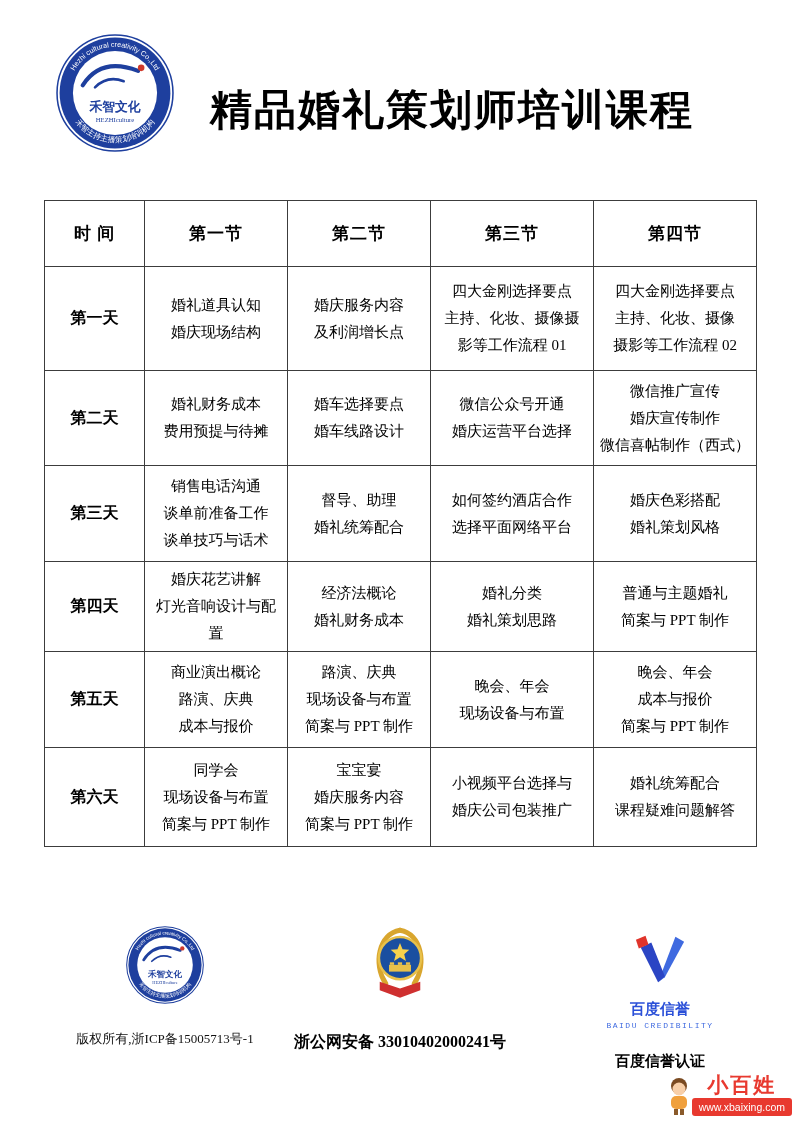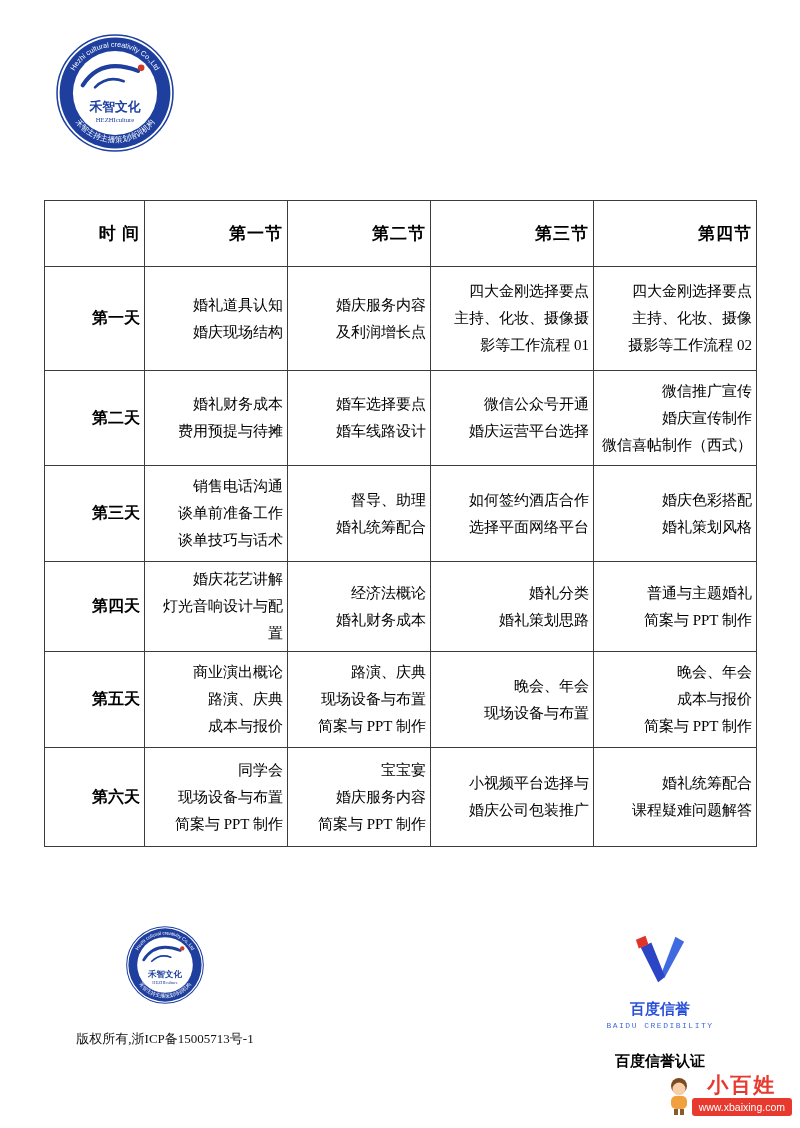--- a/index.html
+++ b/index.html
@@ -15,21 +15,21 @@
     position:absolute; left:178px; top:82px; width:548px; text-align:center;
     font-family:"Liberation Sans","DejaVu Sans",sans-serif;
     font-size:42px; font-weight:bold; letter-spacing:2px; color:#000;
   }
   
   table.schedule {
     position:absolute; left:44px; top:200px; width:712px;
     border-collapse:collapse; table-layout:fixed;
   }
   .schedule th, .schedule td {
-    border:1px solid #3c3c3c; text-align:right; vertical-align:middle;
+    border:1px solid #3c3c3c; text-align:center; vertical-align:middle;
     padding:4px 4px; color:#000;
   }
   .schedule th { font-size:17px; font-weight:bold; letter-spacing:1px; }
   .schedule td { font-size:15px; line-height:1.8; white-space:pre-line; }
   .schedule td.time { font-weight:bold; font-size:16px; white-space:normal; }
   
   .f-left  { position:absolute; left:70px;  top:926px; width:190px; text-align:center; }
   .f-center{ position:absolute; left:270px; top:926px; width:260px; text-align:center; }
   .f-right { position:absolute; left:592px; top:932px; width:136px; text-align:center; }
   .icp-caption   { margin-top:22px; font-size:13px; color:#111; }
@@ -73,20 +73,21 @@
         <textPath href="#arcB1" startOffset="50%" text-anchor="middle">禾智主持主播策划培训机构</textPath>
       </text>
       <path d="M26 50 Q 44 22 80 36" fill="none" stroke="#1e3f9e" stroke-width="4" stroke-linecap="round"></path>
       <path d="M38 52 Q 50 40 66 46" fill="none" stroke="#1e3f9e" stroke-width="2.5" stroke-linecap="round"></path>
       <circle cx="83" cy="33" r="3.2" fill="#d03a2b"></circle>
       <text x="57.5" y="75" font-size="12.5" font-weight="bold" fill="#1e3f9e" text-anchor="middle">禾智文化</text>
       <text x="57.5" y="86" font-size="6.5" fill="#1e3f9e" text-anchor="middle">HEZHIculture</text>
     </svg>
   </div>
 
+  <div class="course-title">精品婚礼策划师培训课程</div>
 
   <table class="schedule">
     <colgroup>
       <col style="width:100px">
         <col style="width:143px">
         <col style="width:143px">
       <col style="width:163px">
         <col style="width:163px">
     </colgroup>
     <tbody>
@@ -192,20 +193,34 @@
       </text>
       <path d="M26 50 Q 44 22 80 36" fill="none" stroke="#1e3f9e" stroke-width="4" stroke-linecap="round"></path>
       <path d="M38 52 Q 50 40 66 46" fill="none" stroke="#1e3f9e" stroke-width="2.5" stroke-linecap="round"></path>
       <circle cx="83" cy="33" r="3.2" fill="#d03a2b"></circle>
       <text x="57.5" y="75" font-size="12.5" font-weight="bold" fill="#1e3f9e" text-anchor="middle">禾智文化</text>
       <text x="57.5" y="86" font-size="6.5" fill="#1e3f9e" text-anchor="middle">HEZHIculture</text>
     </svg>
     <div class="icp-caption">版权所有,浙ICP备15005713号-1</div>
   </div>
 
+  <div class="f-center">
+    <svg width="68" height="76" viewBox="0 0 80 90">
+      <path d="M40 5 C 15 9, 8 45, 23 68" fill="none" stroke="#d9a62e" stroke-width="6" stroke-linecap="round"></path>
+      <path d="M40 5 C 65 9, 72 45, 57 68" fill="none" stroke="#d9a62e" stroke-width="6" stroke-linecap="round"></path>
+      <circle cx="40" cy="38" r="25" fill="#1a4fa0" stroke="#e8c14a" stroke-width="3"></circle>
+      <polygon points="40,20 43,27.5 51,28 45,33.5 47,41.5 40,37 33,41.5 35,33.5 29,28 37,27.5" fill="#f7d14b"></polygon>
+      <rect x="28" y="43" width="5" height="3" fill="#e8c14a"></rect>
+      <rect x="37.5" y="43" width="5" height="3" fill="#e8c14a"></rect>
+      <rect x="47" y="43" width="5" height="3" fill="#e8c14a"></rect>
+      <rect x="27" y="46" width="26" height="8" fill="#e8c14a"></rect>
+      <path d="M16 66 L40 74 L64 66 L64 76 L40 85 L16 76 Z" fill="#cf3030"></path>
+    </svg>
+    <div class="police-caption">浙公网安备 33010402000241号</div>
+  </div>
 
   <div class="f-right">
     <svg width="54" height="54" viewBox="0 0 56 56">
       <polygon points="44,5 53,10 33,47 26,52" fill="#3f6ae0"></polygon>
       <polygon points="8,16 19,11 33,46 26,52" fill="#2b45c4"></polygon>
       <polygon points="3,8 13,4 16,13 6,17" fill="#e0342b"></polygon>
     </svg>
     <div class="baidu-cn">百度信誉</div>
     <div class="baidu-en">BAIDU CREDIBILITY</div>
     <div class="baidu-cert">百度信誉认证</div>

